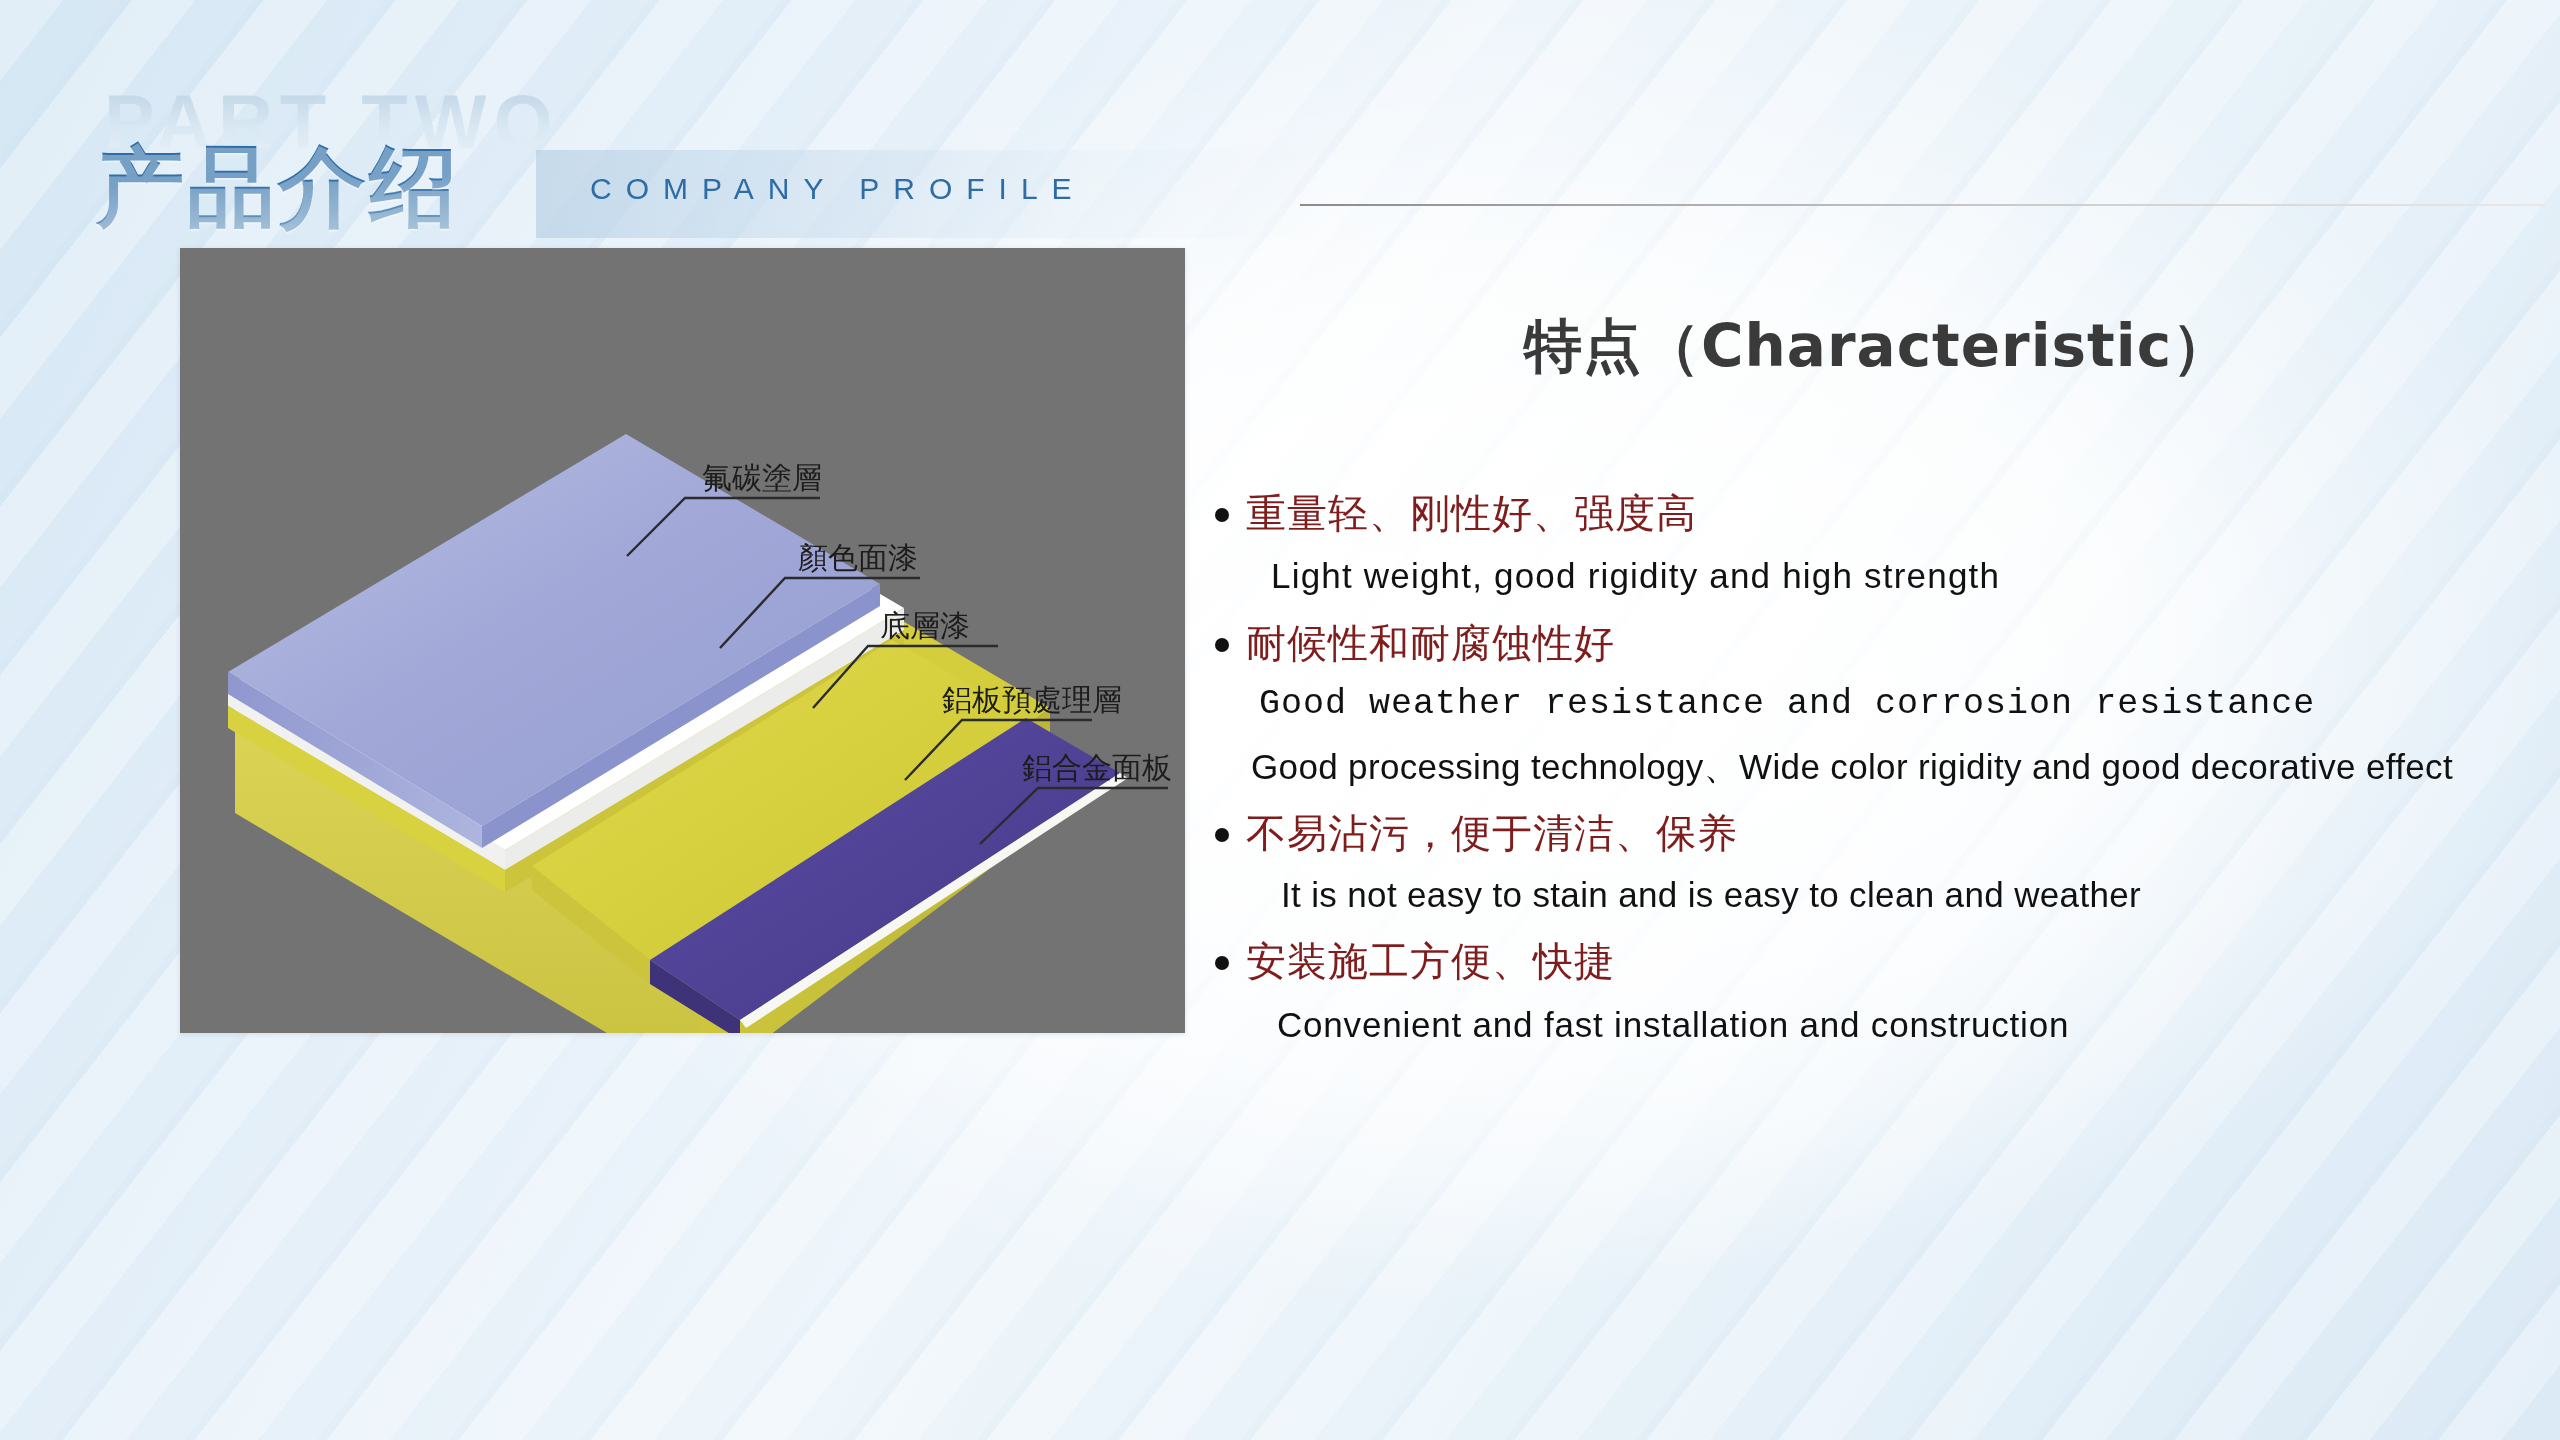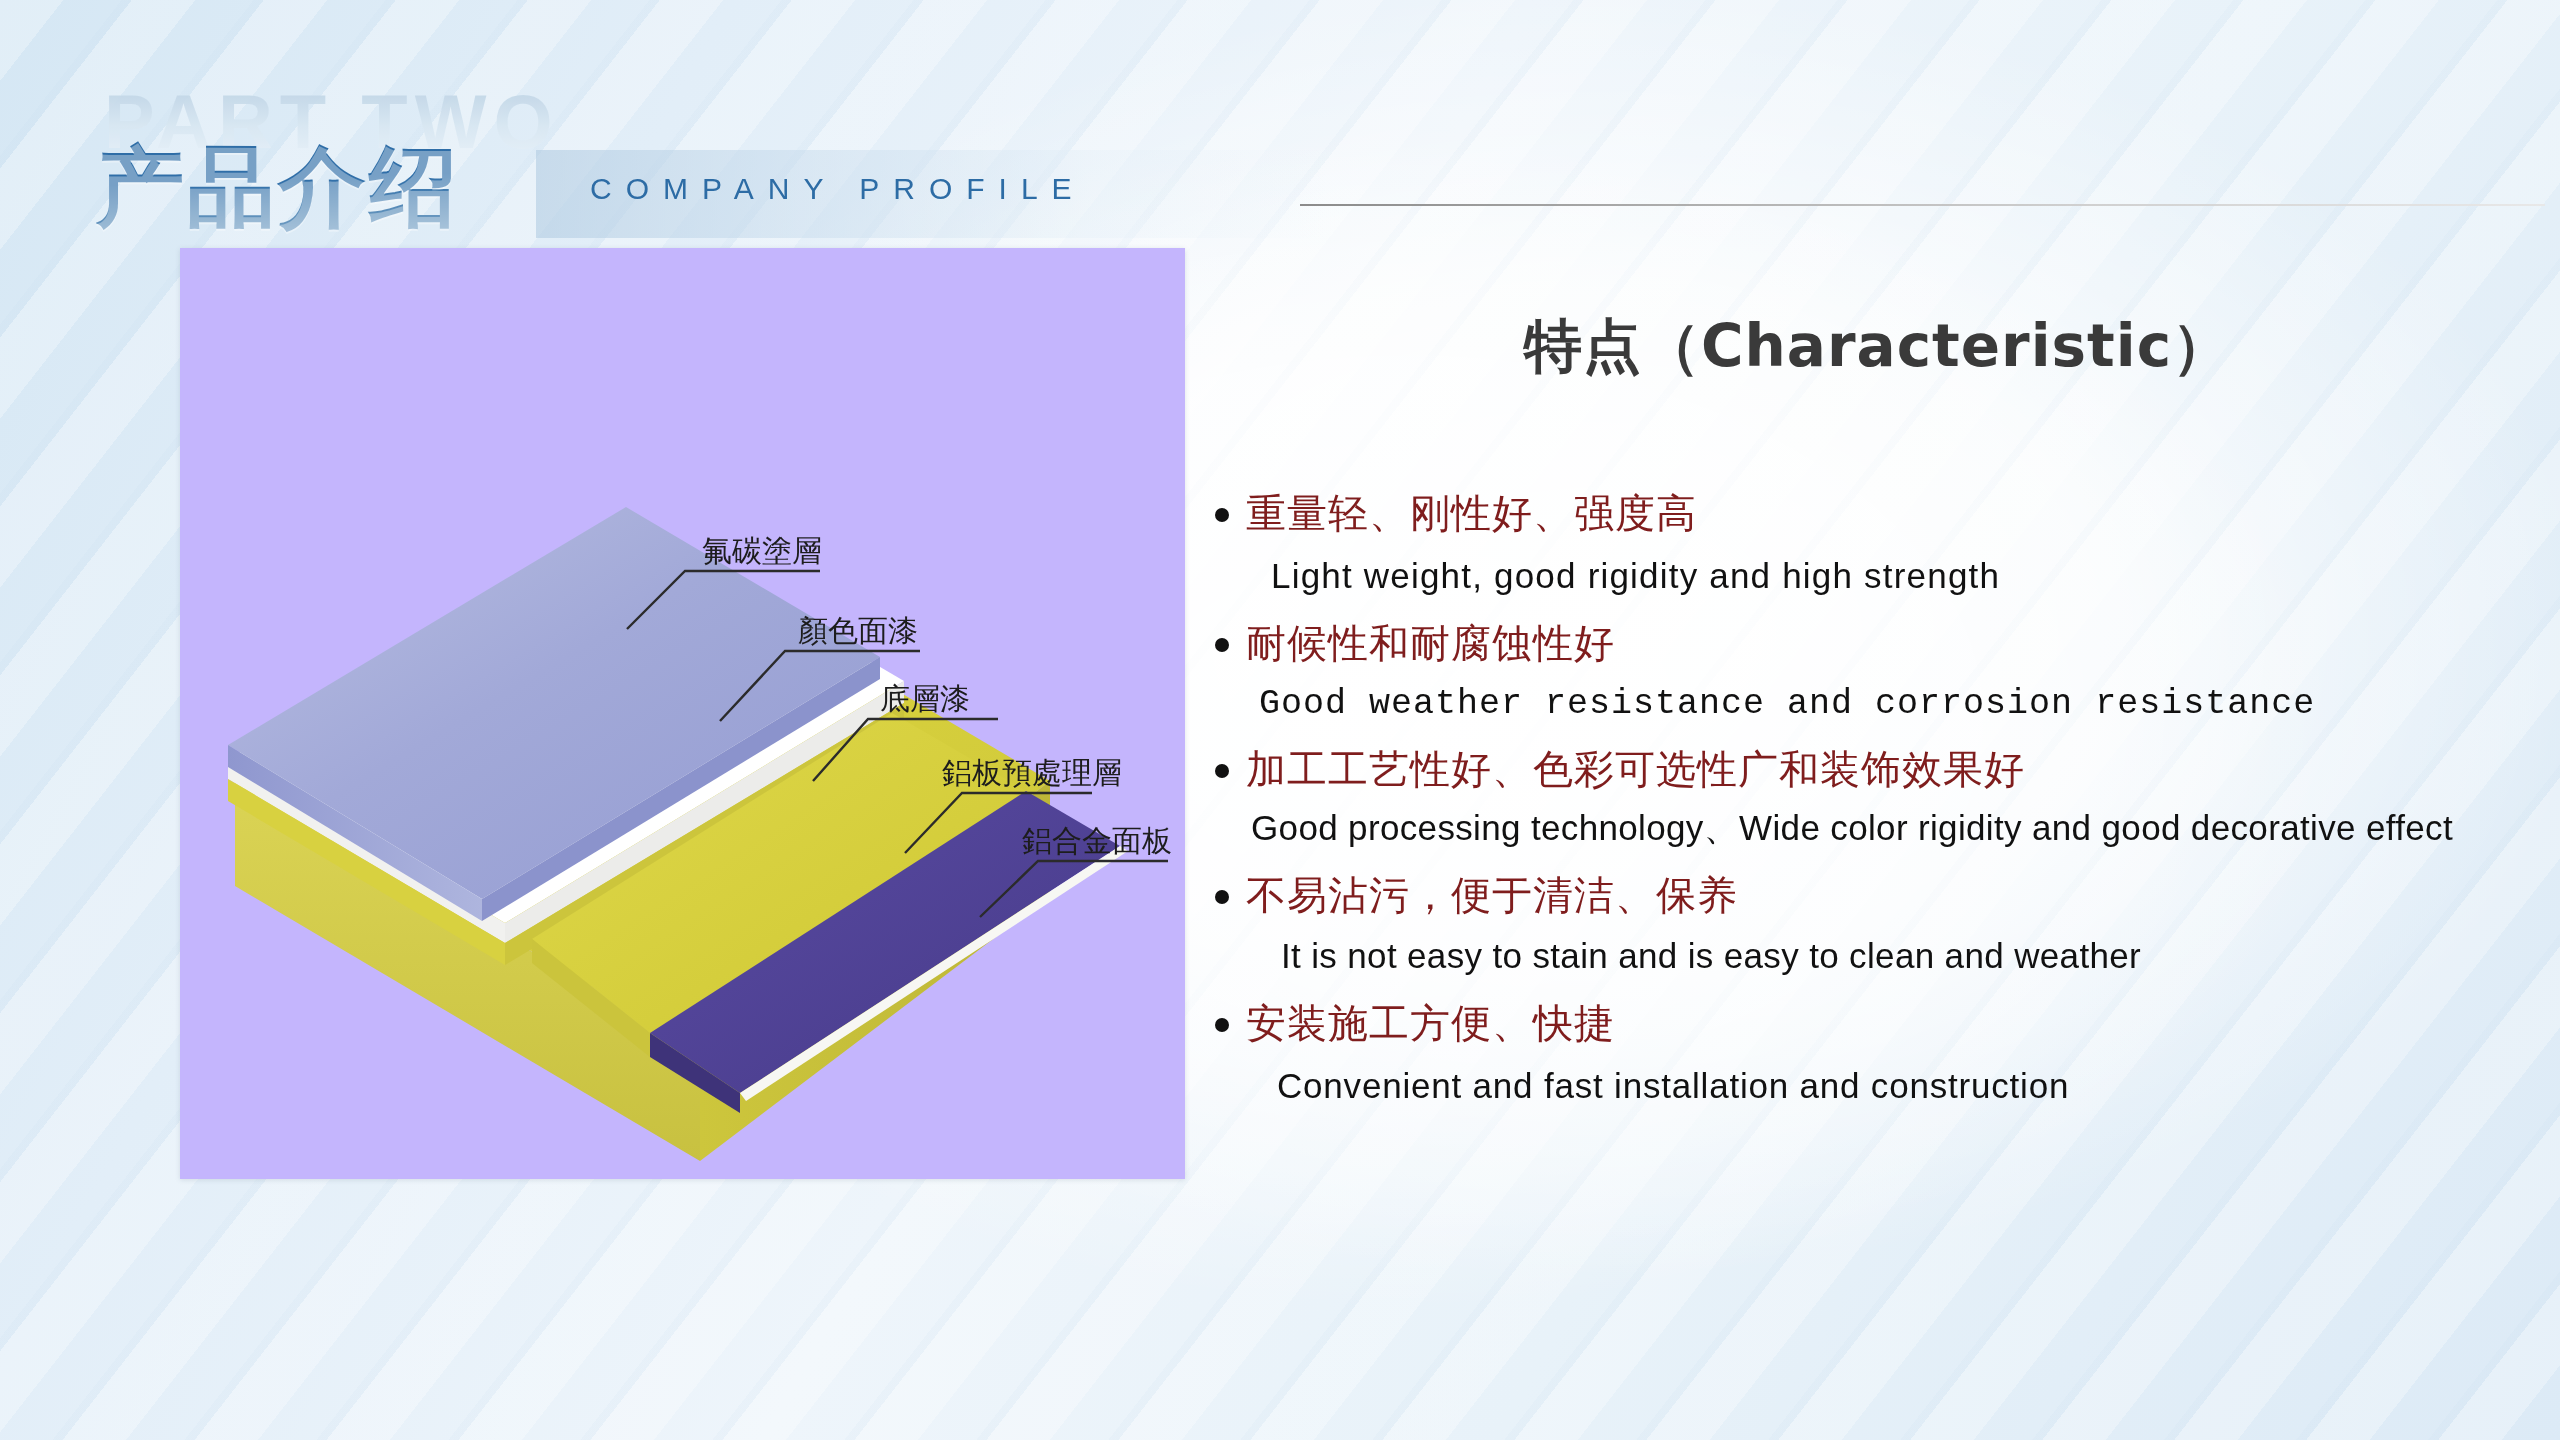--- a/index.html
+++ b/index.html
@@ -77,22 +77,22 @@
   .sec-heading{
     font-family:"DejaVu Sans","Liberation Sans",sans-serif;
     font-size:58px;font-weight:bold;color:#3a3a3a;
     text-align:center;letter-spacing:1px;white-space:nowrap;
   }
   #left-heading{margin-top:28px;}
   #right-heading{margin-top:28px;}
 
   
   #photo-card{
-    position:absolute;left:180px;top:248px;width:1005px;height:931px;
-    background:#c4b5fd;
+    position:absolute;left:180px;top:248px;width:1005px;height:785px;
+    background:#737373;
     box-shadow:0 1px 5px rgba(90,110,130,0.18);
     overflow:hidden;
   }
   #diagram{position:absolute;inset:0;}
   #diagram svg{display:block;width:100%;height:100%;}
 
   
   #features{position:absolute;left:1215px;top:490px;width:1330px;}
   .feat{position:relative;}
   .feat-cn{
@@ -234,24 +234,20 @@
 
   <div class="feat i1">
     <div class="feat-cn">
       <span class="bullet"></span>
       <span>耐候性和耐腐蚀性好</span>
     </div>
     <div class="feat-en">Good weather resistance and corrosion resistance</div>
   </div>
 
   <div class="feat i2">
-    <div class="feat-cn">
-      <span class="bullet"></span>
-      <span>加工工艺性好、色彩可选性广和装饰效果好</span>
-    </div>
     <div class="feat-en">Good processing technology、Wide color rigidity and good decorative effect</div>
   </div>
 
   <div class="feat i3">
     <div class="feat-cn">
       <span class="bullet"></span>
       <span>不易沾污，便于清洁、保养</span>
     </div>
     <div class="feat-en">It is not easy to stain and is easy to clean and weather</div>
   </div>

